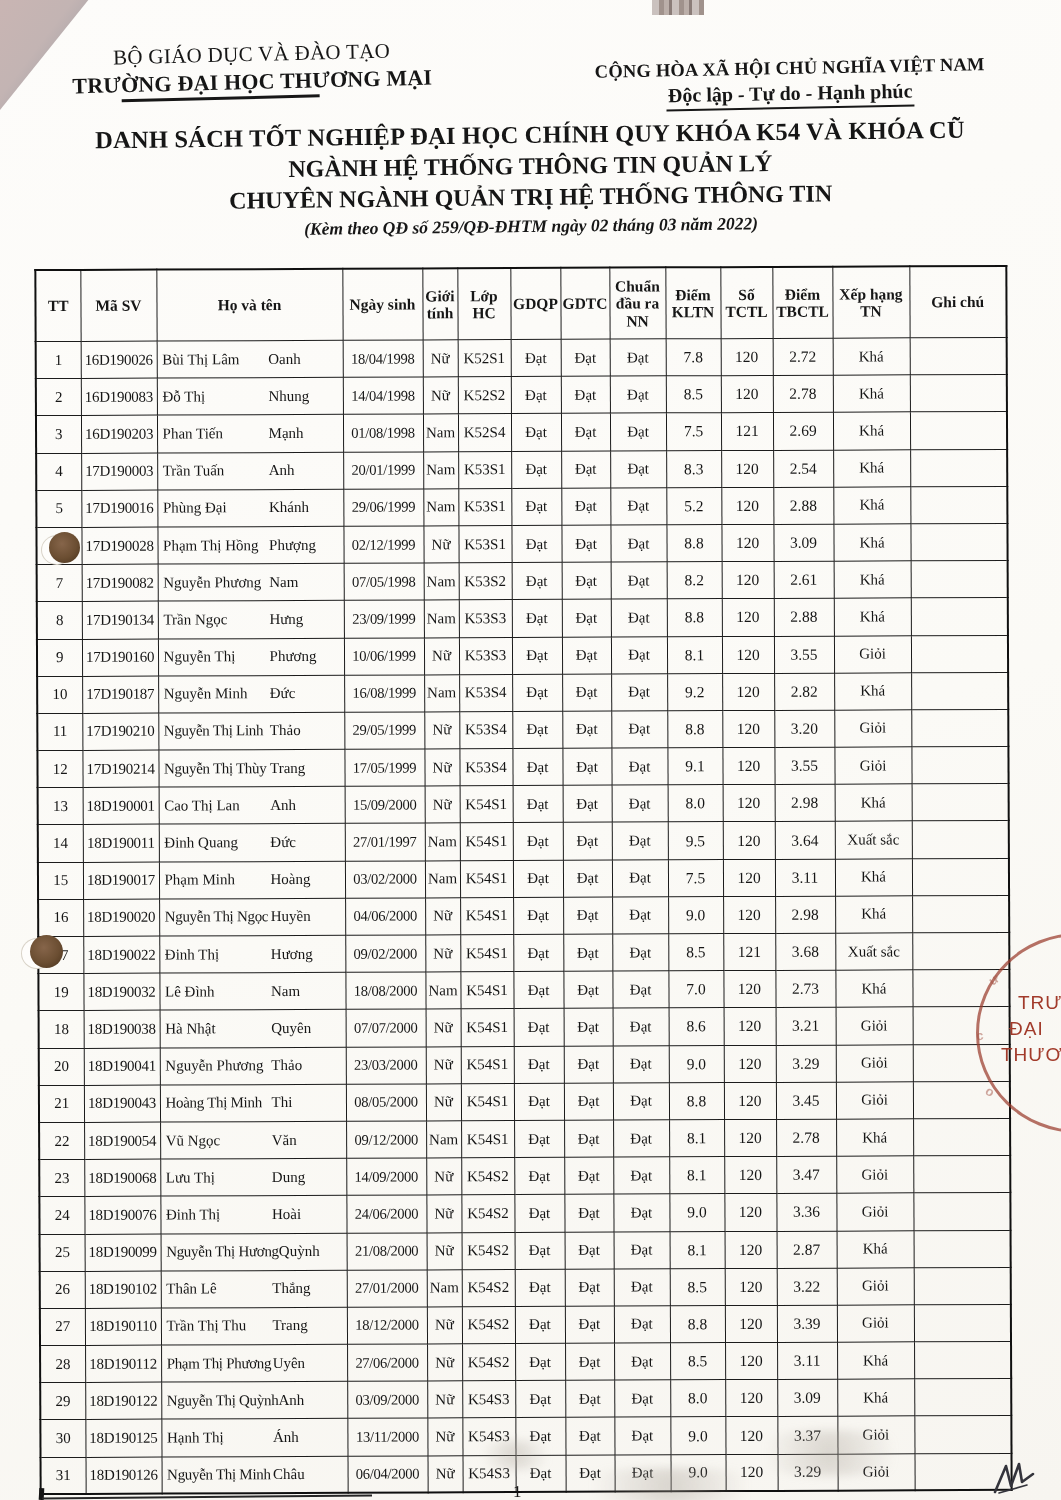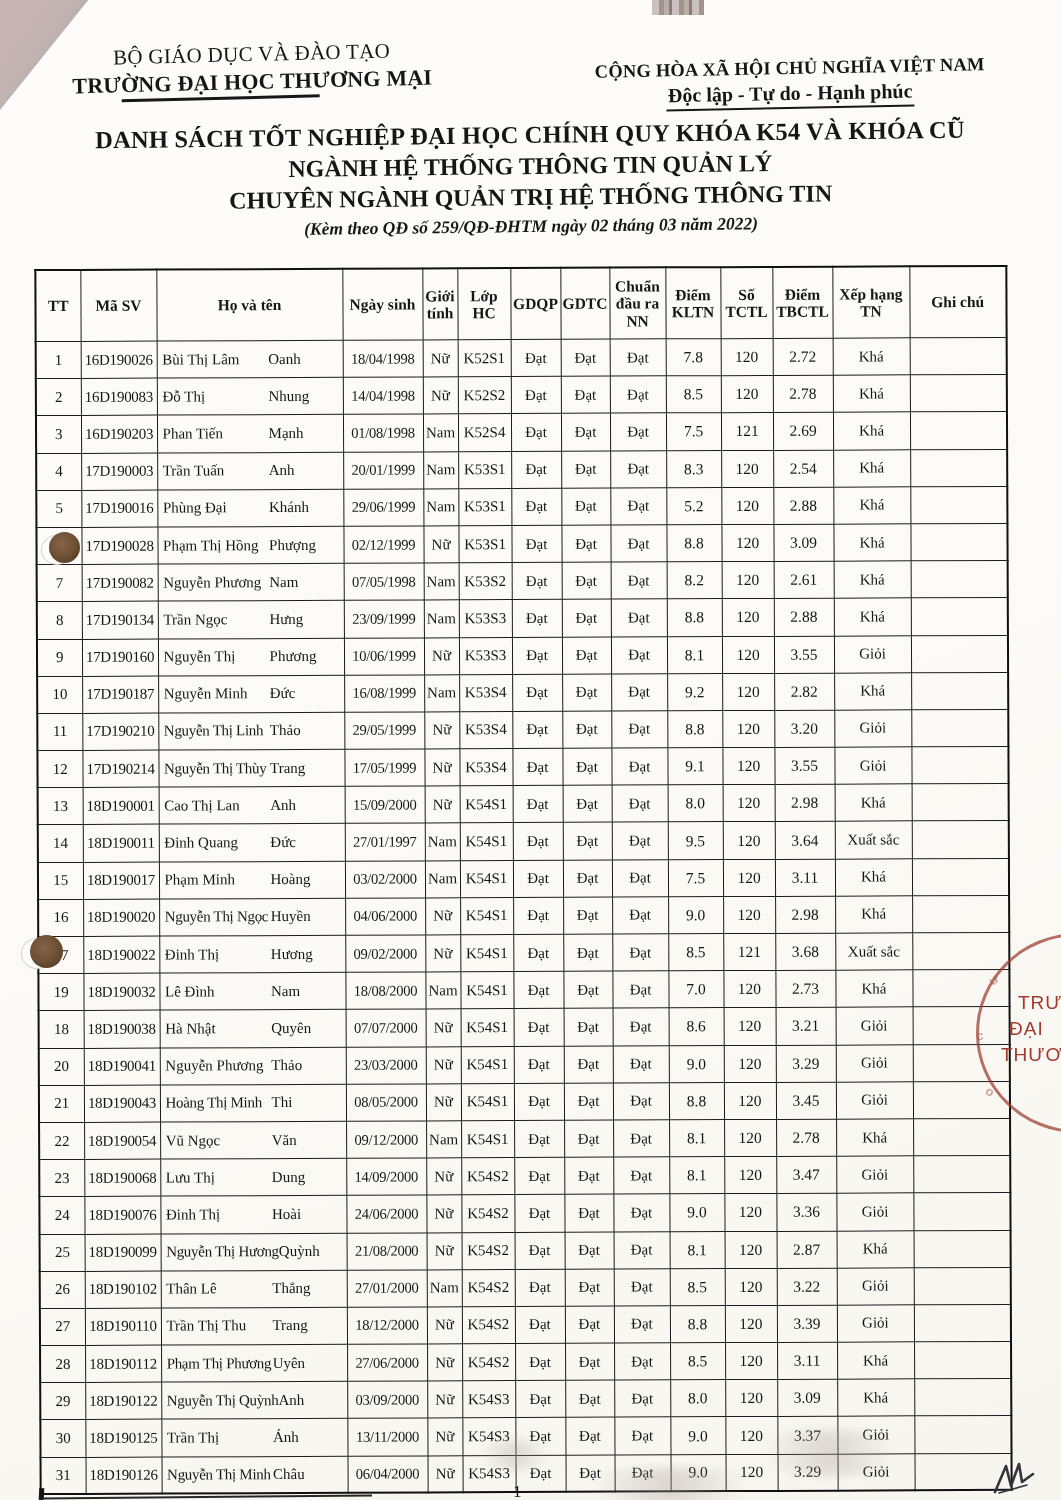--- a/index.html
+++ b/index.html
@@ -758,21 +758,21 @@
             <td class="c-num">120</td>
             <td class="c-num">3.09</td>
             <td class="">Khá</td>
             <td class=""></td>
           </tr>
           <tr>
             <td class="">30</td>
             <td class="c-msv">18D190125</td>
             <td class="c-name">
               <div class="name-inner">
-                <span class="ho">Trần Thị</span>
+                <span class="ho">Hạnh Thị</span>
                 <span class="ten">Ánh</span>
               </div>
             </td>
             <td class="c-date">13/11/2000</td>
             <td class="">Nữ</td>
             <td class="">K54S3</td>
             <td class="">Đạt</td>
             <td class="">Đạt</td>
             <td class="">Đạt</td>
             <td class="c-num">9.0</td>

